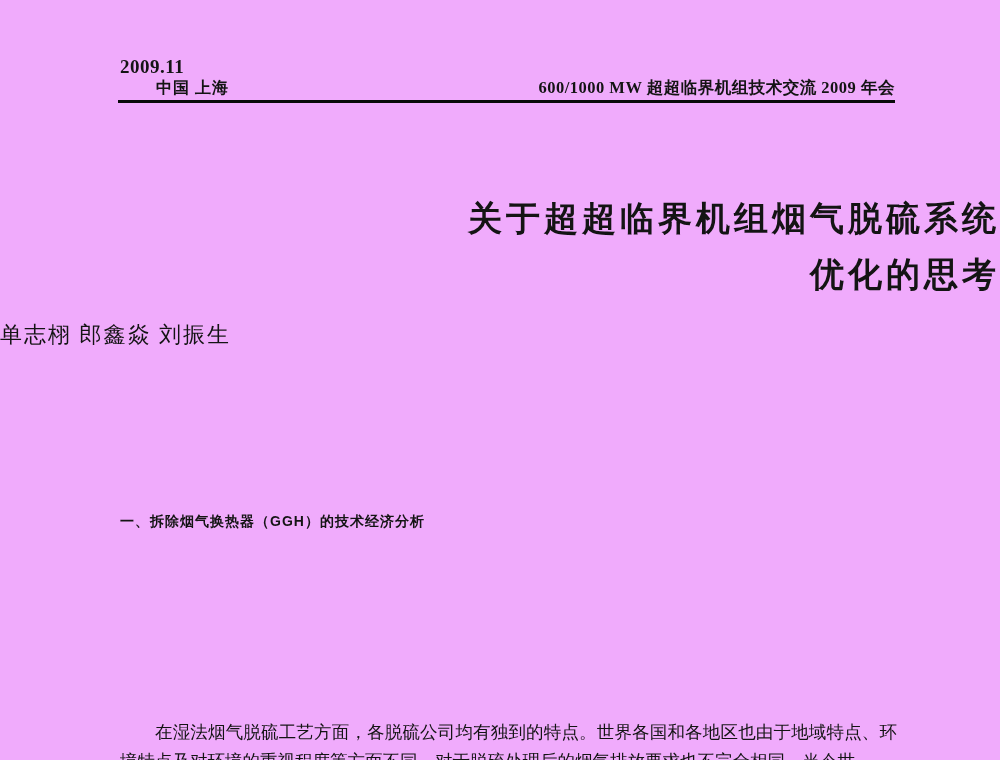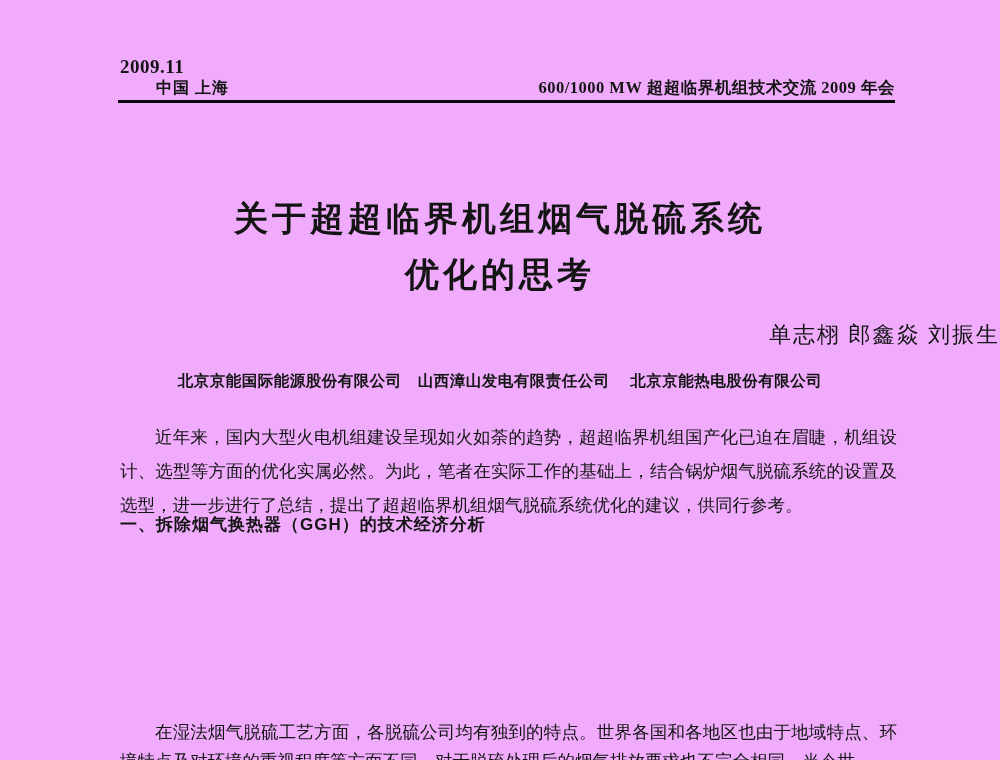--- a/index.html
+++ b/index.html
@@ -52,35 +52,35 @@
     top: 100px;
     width: 777px;
     height: 3px;
     background: #0a0a0a;
   }
   
   .title-line1, .title-line2 {
     position: absolute;
     left: 0;
     width: 1000px;
-    text-align: center;
+    text-align: right;
     font-family: "Liberation Sans", "DejaVu Sans", sans-serif;
     font-weight: bold;
     font-size: 34px;
     letter-spacing: 4px;
     white-space: nowrap;
   }
   .title-line1 { top: 196px; }
   .title-line2 { top: 252px; }
   .authors {
     position: absolute;
     left: 0;
     width: 1000px;
     top: 320px;
-    text-align: right;
+    text-align: left;
     font-size: 22px;
     letter-spacing: 2px;
     white-space: nowrap;
   }
   .affiliations {
     position: absolute;
     left: 0;
     width: 1000px;
     top: 371px;
     text-align: center;
@@ -99,21 +99,21 @@
     text-indent: 2em;
     font-weight: 500;
   }
   .par-1 { top: 420px; line-height: 34px; }
   .section-heading {
     position: absolute;
     left: 120px;
     top: 513px;
     font-family: "Liberation Sans", "DejaVu Sans", sans-serif;
     font-weight: bold;
-    font-size: 17px;
+    font-size: 14px;
     letter-spacing: 1px;
     white-space: nowrap;
   }
   .par-2 { top: 551px; line-height: 29px; }
   .par-3 { top: 718px; line-height: 29px; }
 </style>
 </head>
 <body>
 
 <div class="page">
@@ -125,22 +125,20 @@
 
   <div class="hdr-right">600/1000 MW 超超临界机组技术交流 2009 年会</div>
 
   <div class="hdr-rule"></div>
 
   <div class="title-line1">关于超超临界机组烟气脱硫系统</div>
   <div class="title-line2">优化的思考</div>
 
   <div class="authors">单志栩  郎鑫焱  刘振生</div>
 
-  <div class="affiliations">北京京能国际能源股份有限公司　山西漳山发电有限责任公司　 北京京能热电股份有限公司</div>
 
-  <div class="body-par par-1">近年来，国内大型火电机组建设呈现如火如荼的趋势，超超临界机组国产化已迫在眉睫，机组设计、选型等方面的优化实属必然。为此，笔者在实际工作的基础上，结合锅炉烟气脱硫系统的设置及选型，进一步进行了总结，提出了超超临界机组烟气脱硫系统优化的建议，供同行参考。</div>
 
   <div class="section-heading">一、拆除烟气换热器（GGH）的技术经济分析</div>
 
 
   <div class="body-par par-3">在湿法烟气脱硫工艺方面，各脱硫公司均有独到的特点。世界各国和各地区也由于地域特点、环境特点及对环境的重视程度等方面不同，对于脱硫处理后的烟气排放要求也不完全相同，当今世</div>
 
 </div>
 
 </body></html>

